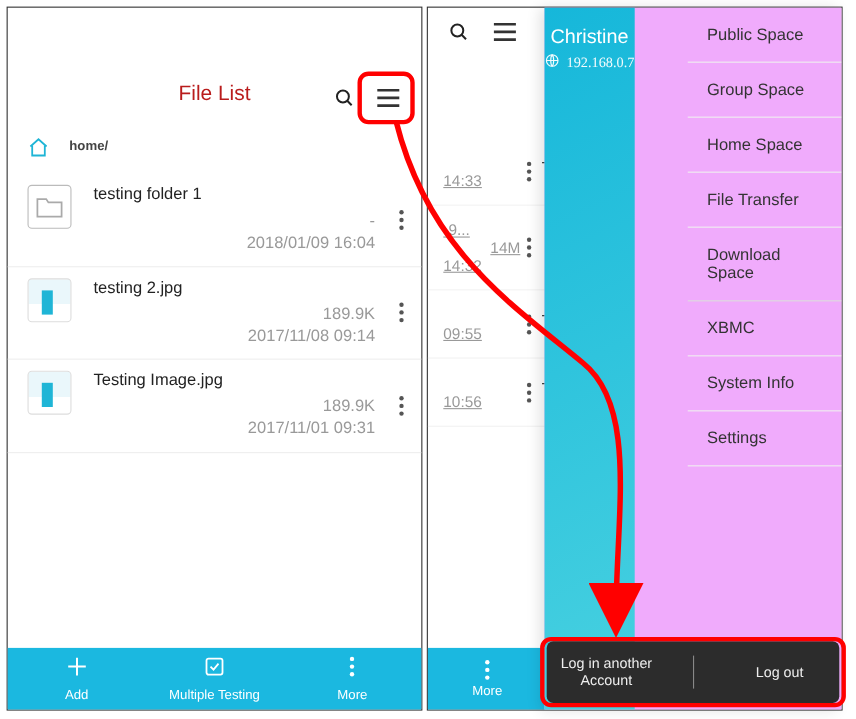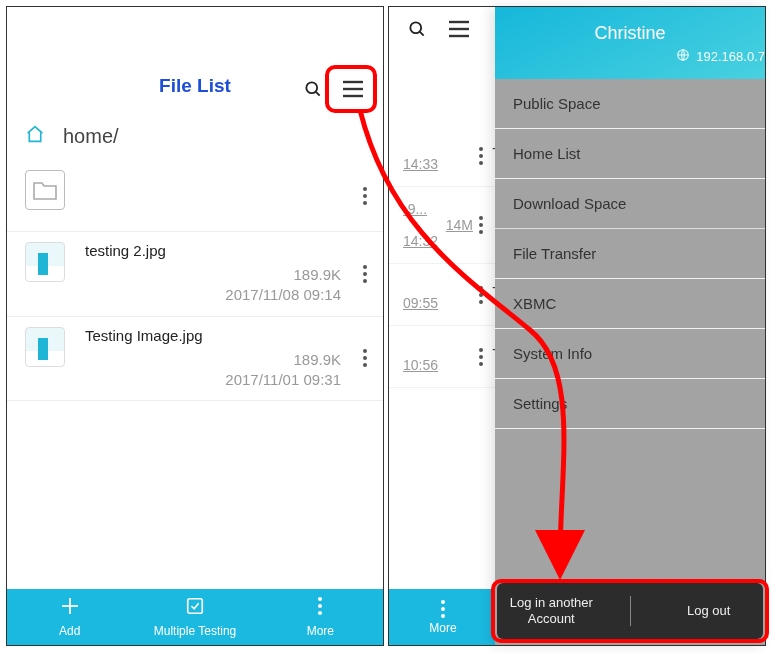--- a/index.html
+++ b/index.html
@@ -4,26 +4,26 @@
 <style>
   * { box-sizing: border-box; margin: 0; padding: 0; }
   body { font-family: -apple-system, "Helvetica Neue", Arial, sans-serif; background: #fff; width: 778px; height: 654px; position: relative; }
   .container { display: flex; gap: 0; padding: 6px; }
   .phone { border: 1.5px solid #333; position: relative; background: #fff; }
   .phone.left { width: 378px; height: 640px; }
   .phone.right { width: 378px; height: 640px; margin-left: 4px; }
 
   
   .header { height: 110px; display: flex; align-items: flex-end; justify-content: center; position: relative; padding-bottom: 20px; }
-  .title { font-size: 19px; color: #1d4ed8; font-weight: 700; }
+  .title { font-size: 19px; color: #b91c1c; font-weight: 400; }
   .hdr-icons { position: absolute; right: 18px; bottom: 18px; display: flex; align-items: center; gap: 18px; }
   .icon-search svg, .icon-menu svg { display: block; }
   .highlight-menu { position: absolute; right: 6px; bottom: 4px; width: 52px; height: 48px; border: 4px solid #ff0000; border-radius: 10px; pointer-events: none; }
 
-  .breadcrumb { display: flex; align-items: center; gap: 18px; padding: 8px 18px 12px; color: #444; font-size: 20px; }
+  .breadcrumb { display: flex; align-items: flex-start; gap: 18px; padding: 8px 18px 12px; color: #444; font-size: 12px; font-weight: bold; }
   .home-ico { color: #1fb5d6; }
 
   .filelist { }
   .row { display: flex; align-items: flex-start; padding: 10px 18px 10px 18px; border-bottom: 0.5px solid #eee; position: relative; min-height: 72px; }
   .row .thumb { width: 40px; height: 40px; margin-right: 20px; flex: 0 0 40px; display:flex; align-items:center; justify-content:center; border:1px solid #bbb; border-radius:4px; color:#bbb; }
   .row .thumb.img { background: linear-gradient(to bottom, #eaf7fb 0 60%, #fff 60%); border:1px solid #ddd; position:relative; }
   .row .thumb.img::after { content:""; position:absolute; left:12px; top:10px; width:10px; height:22px; background:#1fb5d6; }
   .row .meta { flex: 1; }
   .fname { font-size: 15px; color: #222; margin-bottom: 6px; }
   .sub { text-align: right; color: #999; font-size: 15px; line-height: 1.35; padding-right: 24px; }
@@ -36,25 +36,25 @@
 
   
   .rhead { height: 48px; display:flex; align-items:center; gap:20px; padding-left:18px; }
   .rlist { }
   .rrow { position:relative; padding: 14px 0 14px 14px; border-bottom:0.5px solid #f2f2f2; }
   .rrow .tline { color:#444; font-size:15px; text-align:left; }
   .rrow .sline { color:#999; font-size:14px;text-decoration:underline; }
   .rrow .dots { right: 14px; }
 
   
-  .drawer { position:absolute; top:0; right:0; width:270px; bottom:0; background:#a3a3a3; box-shadow:-4px 0 12px rgba(0,0,0,0.12); display:flex; flex-direction:column; }
+  .drawer { position:absolute; top:0; right:0; width:270px; bottom:0; background:#f0abfc; box-shadow:-4px 0 12px rgba(0,0,0,0.12); display:flex; }
   .dhead { background: linear-gradient(155deg, #16b7da 0%, #48d1e0 100%); color:#fff; text-align:center; padding: 16px 0 14px; }
   .dname { font-size:18px; margin-bottom:4px; }
-  .dip { font-size:13px; opacity:.95; display:flex; align-items:center; justify-content:flex-end; gap:6px; }
-  .ditems { flex:1; overflow:auto; }
+  .dip { font-size:13px; opacity:.95; display:flex; align-items:center; justify-content:flex-end; gap:6px;font-family:Liberation Serif, serif; }
+  .ditems { flex:1; overflow:auto;margin-left:48px; }
   .ditem { padding: 16px 18px; font-size:15px; color:#333; border-bottom: 0.5px solid #f0f0f0; }
   .dsep { border-bottom: 1px solid #ddd; }
   .dfoot { position:absolute; bottom:6px; left:2px; right:2px; height:56px; background:#2c2c2c; border-radius:6px; display:flex; align-items:center; color:#eee;gap:24px; }
   .dfoot .fbtn { flex:1; text-align:center; font-size:13px; line-height:1.25; padding: 0 8px; }
   .dfoot .sep { width:1px; height:30px; background:#888; }
   .highlight-foot { position:absolute; bottom:2px; left:-4px; right:-4px; height:64px; border:4px solid #ff0000; border-radius:10px; pointer-events:none; }
 
   
   .arrow-wrap { position:absolute; left:0; top:0; width:778px; height:654px; pointer-events:none; z-index:50; }
 
@@ -97,20 +97,27 @@
       <span>home/</span>
     </div>
 
     <div class="filelist">
       <div class="row">
         <div class="thumb">
           <svg width="26" height="22" viewBox="0 0 26 22" fill="none" stroke="#aaa" stroke-width="1.6">
               <path d="M2 4 h8 l2 3 h12 v13 H2 z"></path>
             </svg>
         </div>
+        <div class="meta">
+          <div class="fname">testing folder 1</div>
+          <div class="sub">
+            <div>-</div>
+            <div>2018/01/09 16:04</div>
+          </div>
+        </div>
         <div class="dots">
             <span></span>
             <span></span>
             <span></span>
           </div>
       </div>
 
       <div class="row">
         <div class="thumb img"></div>
         <div class="meta">
@@ -244,23 +251,24 @@
             <svg width="14" height="14" viewBox="0 0 24 24" fill="none" stroke="#fff" stroke-width="1.8">
                 <circle cx="12" cy="12" r="9"></circle>
                 <path d="M3 12h18 M12 3c3 3 3 15 0 18 M12 3c-3 3-3 15 0 18"></path>
               </svg>
           </span>
           <span>192.168.0.7</span>
         </div>
       </div>
       <div class="ditems">
         <div class="ditem">Public Space</div>
-        <div class="ditem">Home List</div>
+        <div class="ditem">Group Space</div>
+        <div class="ditem">Home Space</div>
+        <div class="ditem">File Transfer</div>
         <div class="ditem dsep">Download Space</div>
-        <div class="ditem">File Transfer</div>
         <div class="ditem">XBMC</div>
         <div class="ditem">System Info</div>
         <div class="ditem">Settings</div>
       </div>
       <div class="dfoot">
         <div class="fbtn">Log in another Account</div>
         <div class="sep"></div>
         <div class="fbtn">Log out</div>
       </div>
       <div class="highlight-foot"></div>

